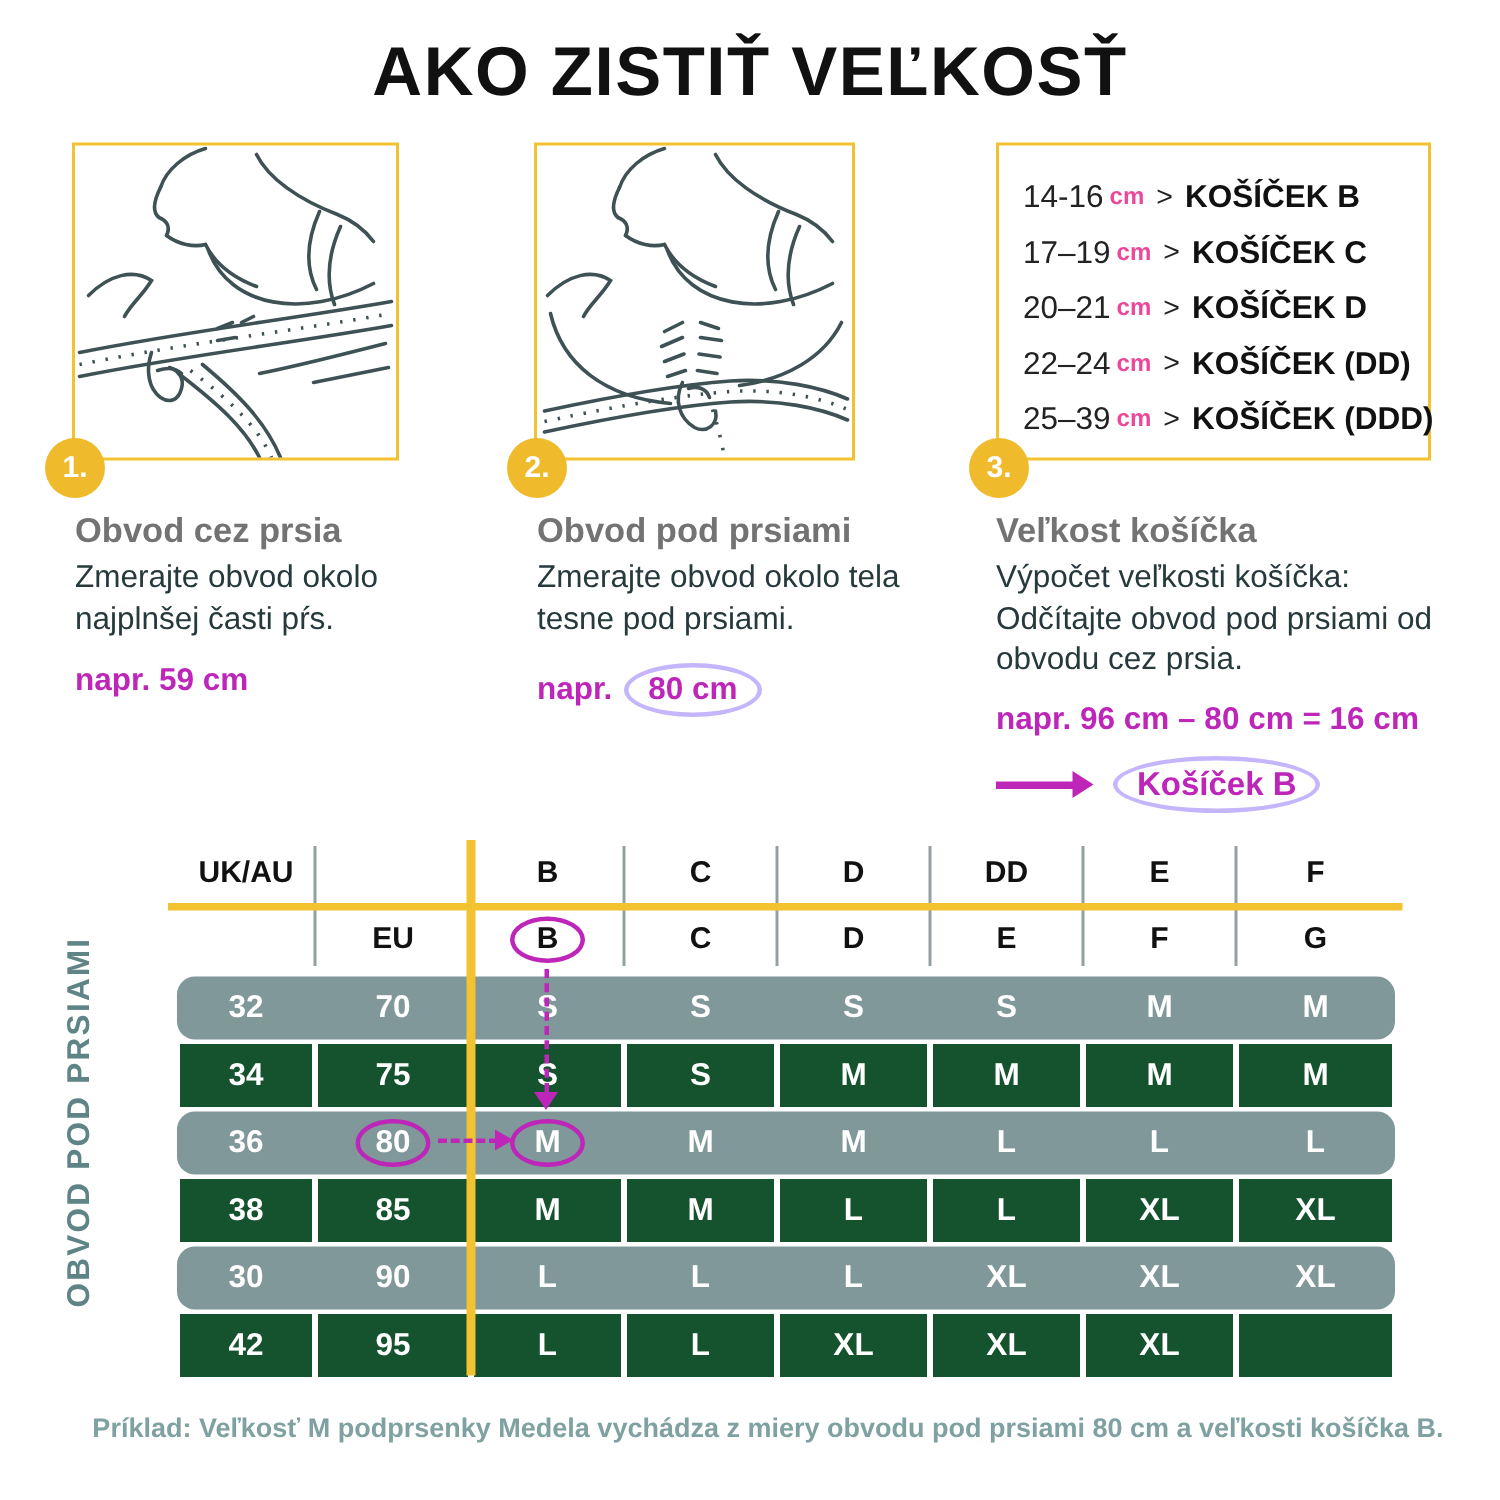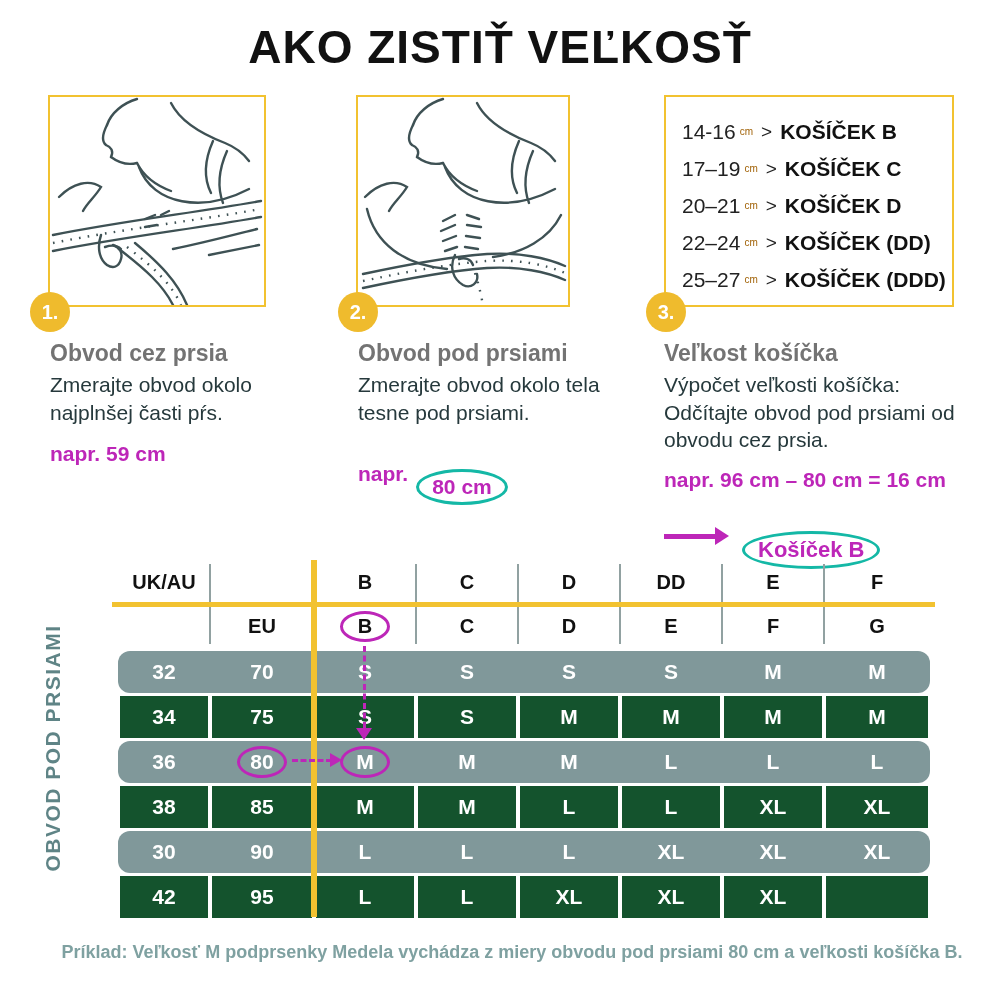--- a/index.html
+++ b/index.html
@@ -12,21 +12,21 @@
            font-size:46px; font-weight:bold; letter-spacing:1px; color:#111; }
 
   
   .illus-box { position:absolute; top:95px; height:212px; border:2px solid #F2C230; background:#fff; }
   .box-1 { left:48px;  width:218px; }
   .box-2 { left:356px; width:214px; }
   .cup-box { position:absolute; top:95px; left:664px; width:290px; height:212px;
              border:2px solid #F2C230; background:#fff; padding:16px 0 0 16px; }
   .cup-line { height:37px; display:flex; align-items:center; white-space:nowrap; }
   .cup-range { font-size:21px; color:#222; }
-  .cup-unit  { font-size:10px; color:#a16207; margin-left:4px; }
+  .cup-unit  { font-size:16px; color:#ec4899; margin-left:4px;font-weight:bold; }
   .cup-sep   { font-size:19px; color:#222; margin:0 8px; }
   .cup-name  { font-size:21px; font-weight:bold; color:#111; }
 
   .badge { position:absolute; width:40px; height:40px; border-radius:50%;
            background:#EFBB2D; color:#fff; font-size:20px; font-weight:bold;
            display:flex; align-items:center; justify-content:center; z-index:5; }
   .badge-1 { left:30px;  top:292px; }
   .badge-2 { left:338px; top:292px; }
   .badge-3 { left:646px; top:292px; }
 
@@ -35,22 +35,22 @@
   .sketch .tape-stripes { stroke-dasharray:1.6 7.2; stroke-linecap:butt; }
 
   
   .step-text { position:absolute; }
   .text-1 { left:50px;  top:340px; width:250px; }
   .text-2 { left:358px; top:340px; width:260px; }
   .text-3 { left:664px; top:340px; width:300px; }
   .step-heading { font-size:23px; font-weight:bold; color:#737373; margin-bottom:4px; }
   .step-body { font-size:21px; line-height:1.32; color:#26393c; }
   .example { margin-top:16px; font-size:21px; font-weight:bold; color:#BD26B8; display:flex; align-items:center; }
-  .ellipse { display:inline-block; border:3px solid #14b8a6; border-radius:50%;
-             padding:3px 13px; white-space:nowrap;margin-top:27px; }
+  .ellipse { display:inline-block; border:3px solid #c4b5fd; border-radius:50%;
+             padding:3px 13px; white-space:nowrap; }
   .example .ellipse { margin-left:8px; }
   .formula { margin-top:14px; font-size:21px; font-weight:bold; color:#BD26B8; white-space:nowrap; }
   .result-row { margin-top:12px; display:flex; align-items:center; font-size:22px;
                 font-weight:bold; color:#BD26B8; }
   .block-arrow { position:relative; width:52px; height:5px; background:#BD26B8;
                  margin-right:26px; display:inline-block; }
   .block-arrow::after { content:''; position:absolute; right:-13px; top:-7px;
                  border-left:14px solid #BD26B8; border-top:9px solid transparent;
                  border-bottom:9px solid transparent; }
 
@@ -174,21 +174,21 @@
       <span class="cup-sep">&gt;</span>
       <span class="cup-name">KOŠÍČEK D</span>
     </div>
     <div class="cup-line">
       <span class="cup-range">22–24</span>
       <span class="cup-unit">cm</span>
       <span class="cup-sep">&gt;</span>
       <span class="cup-name">KOŠÍČEK (DD)</span>
     </div>
     <div class="cup-line">
-      <span class="cup-range">25–27</span>
+      <span class="cup-range">25–39</span>
       <span class="cup-unit">cm</span>
       <span class="cup-sep">&gt;</span>
       <span class="cup-name">KOŠÍČEK (DDD)</span>
     </div>
   </div>
 
   <div class="badge badge-1">1.</div>
   <div class="badge badge-2">2.</div>
   <div class="badge badge-3">3.</div>
 

